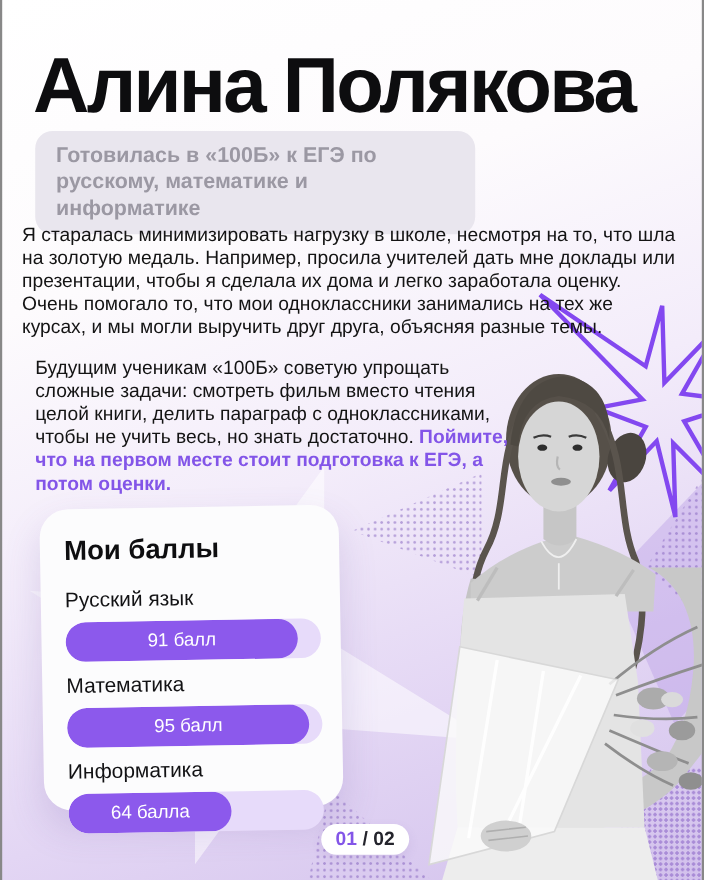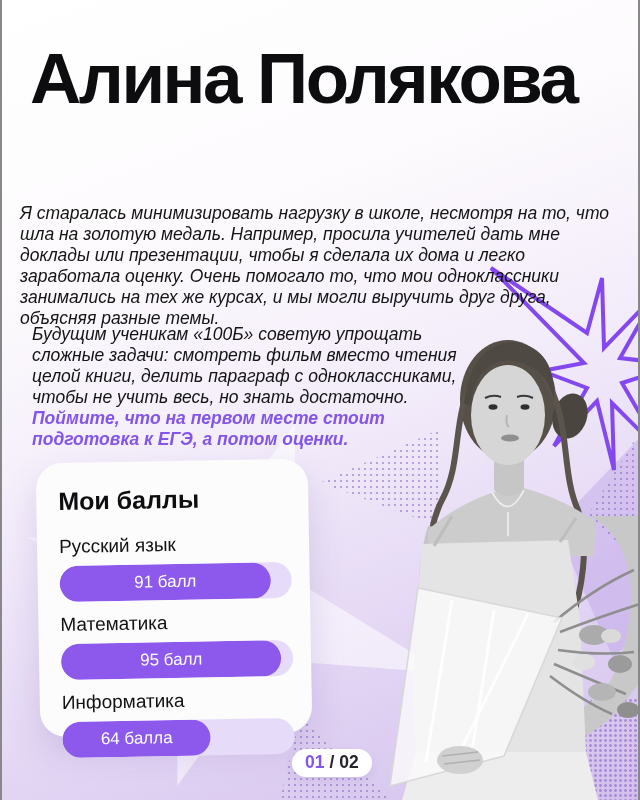--- a/index.html
+++ b/index.html
@@ -43,21 +43,21 @@
     position:absolute; left:28px; top:38px; z-index:5;
     font-size:71px; font-weight:700; letter-spacing:-2.5px; color:#0d0d0f;
     white-space:nowrap;
   }
   .badge {
     position:absolute; left:30px; top:119px; z-index:5;
     max-width:400px; padding:10px 19px 12px;
     background:var(--badge-bg,#e9e6ee); border-radius:16px;
     font-size:19.5px; line-height:24px; font-weight:700; color:var(--badge-text,#9b98a3);
   }
-  .para { position:absolute; z-index:5; font-size:17.5px; line-height:21px; color:#141414;font-style:italic; }
+  .para { position:absolute; z-index:5; font-size:17.5px; line-height:21px; color:#141414; }
   .para-1 { left:18px; top:203px; width:600px; }
   .para-2 { left:18px; top:324px; width:452px;margin-left:12px; }
   .accent-text { color:var(--accent,#8355e8); font-weight:700; }
   
   .scores-card {
     position:absolute; left:36px; top:461px; width:272px; height:274px; z-index:6;
     background:#fcfcfd; border-radius:26px; transform:rotate(-1deg);
     box-shadow:0 16px 34px rgba(104,77,160,0.18);
     padding:24px 18px 0 22px;
   }
@@ -152,20 +152,21 @@
 
     <path d="M86,268 L230,298 L172,436 L58,466 Z" fill="rgba(250,250,250,0.82)" stroke="#d8d8d8" stroke-width="1.5"></path>
     <path d="M120,280 L94,442 M162,290 L140,432 M196,294 L118,452" fill="none" stroke="rgba(255,255,255,0.9)" stroke-width="3"></path>
 
     <ellipse cx="128" cy="440" rx="23" ry="14" fill="#d0d0d0"></ellipse>
     <path d="M110,436 L146,432 M112,444 L148,440" stroke="#afafaf" stroke-width="1.5" fill="none"></path>
   </svg>
 
   <h1 class="title">Алина Полякова</h1>
 
+  <div class="badge">Готовилась в «100Б» к ЕГЭ по русскому, математике и информатике</div>
 
   <p class="para para-1">Я старалась минимизировать нагрузку в школе, несмотря на то, что шла на золотую медаль. Например, просила учителей дать мне доклады или презентации, чтобы я сделала их дома и легко заработала оценку. Очень помогало то, что мои одноклассники занимались на тех же курсах, и мы могли выручить друг друга, объясняя разные темы.</p>
   <p class="para para-2"><span>Будущим ученикам «100Б» советую упрощать сложные задачи: смотреть фильм вместо чтения целой книги, делить параграф с одноклассниками, чтобы не учить весь, но знать достаточно. </span><span class="accent-text">Поймите, что на первом месте стоит подготовка к ЕГЭ, а потом оценки.</span></p>
 
   <div class="scores-card">
     <div class="scores-title">Мои баллы</div>
 
     <div class="score-row">
       <div class="score-subject">Русский язык</div>
       <div class="score-track">

